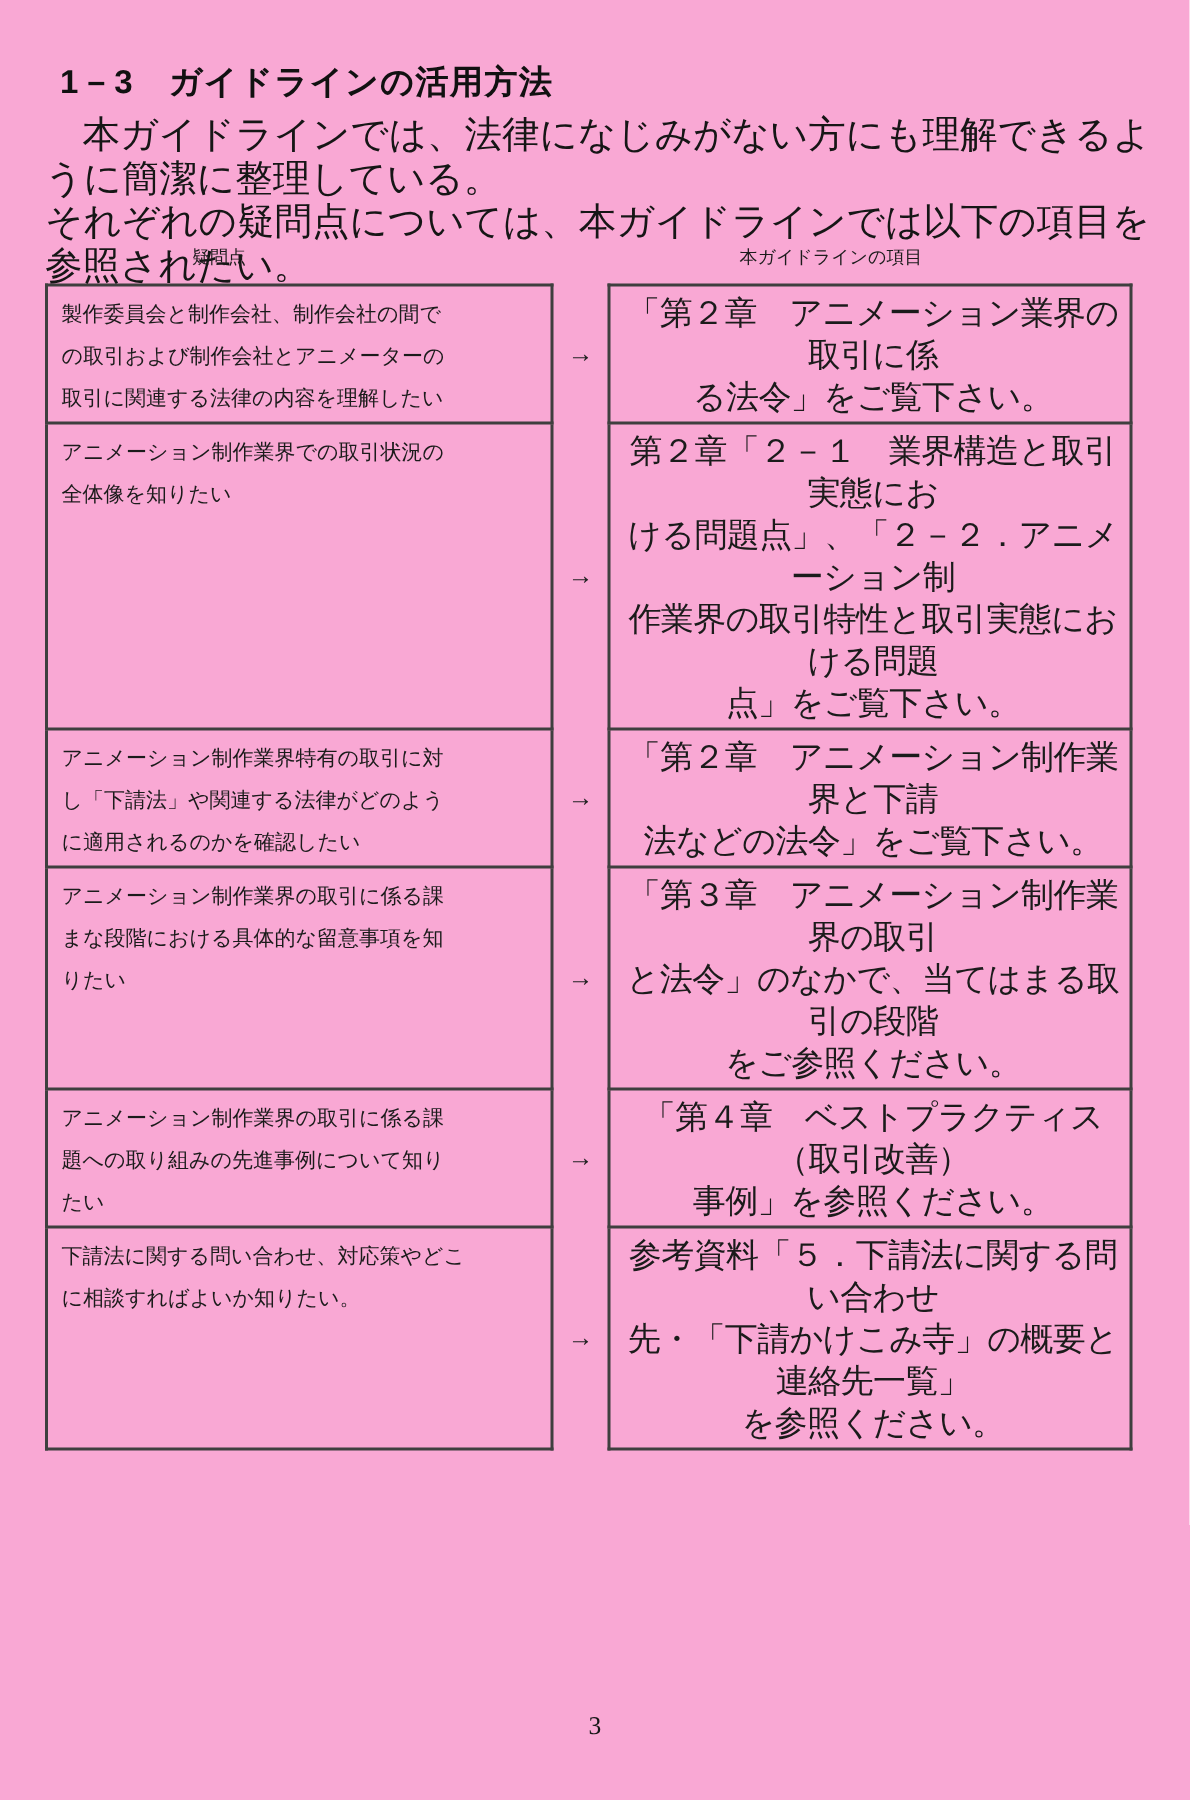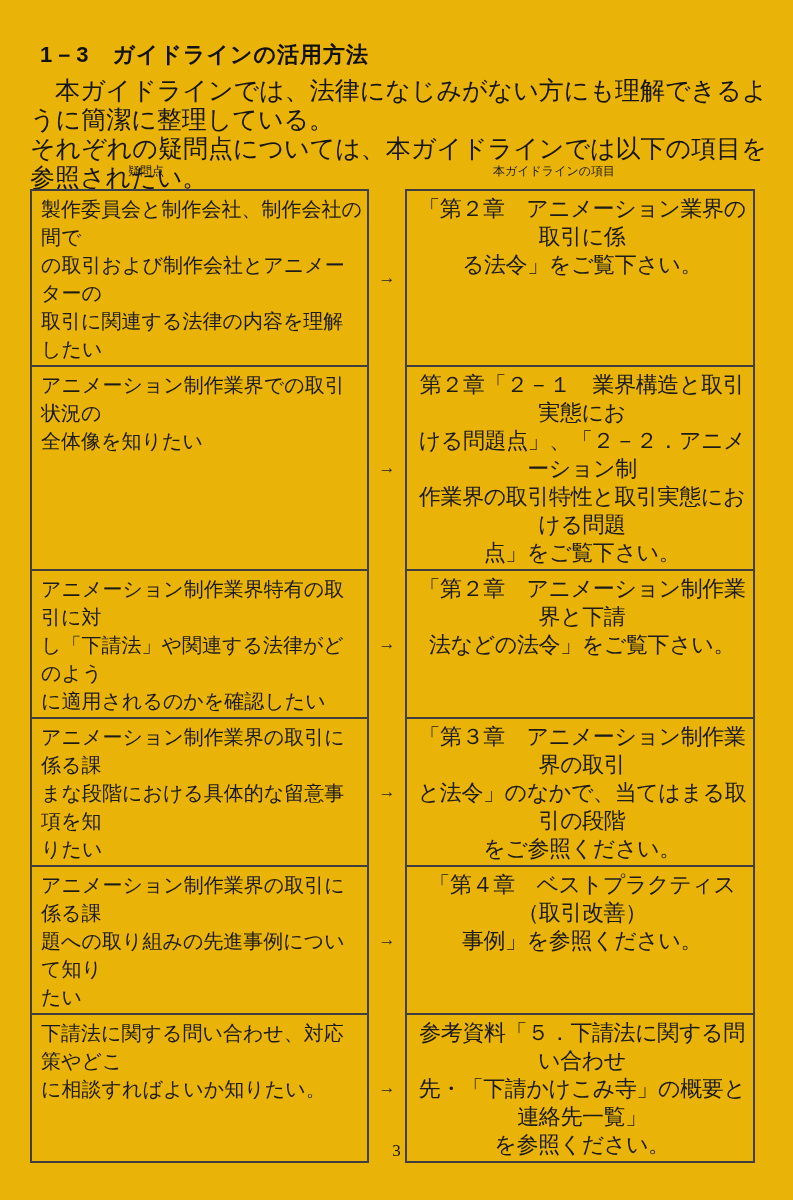--- a/index.html
+++ b/index.html
@@ -1,20 +1,20 @@
 <!DOCTYPE html>
 <html><head>
 <meta charset="utf-8">
 <style>
   html, body { margin: 0; padding: 0; background: #ffffff; }
   .page {
     position: relative;
     width: 793px;
     height: 1200px;
-    background: #eab308;
+    background: #f9a8d4;
     color: #1b1b1b;
     font-family: "Liberation Sans", sans-serif;
     overflow: hidden;
   }
   .heading {
     position: absolute;
     top: 40px;
     left: 40px;
     margin: 0;
     font-size: 22px;
@@ -59,21 +59,21 @@
   tr.row2 { height: 112px; }
   tr.row3 { height: 86px; }
   tr.row4 { height: 87px; }
   tr.row5 { height: 86px; }
   tr.row6 { height: 91px; }
   td { vertical-align: top; overflow: hidden; }
   td.cell-q, td.cell-r {
     border: 2px solid #3f3f3f;
     padding: 4px 5px 2px 9px;
     white-space: pre-line;
-    font-size: 20px;
+    font-size: 14px;
     line-height: 28px;
     color: #1b1b1b;
   }
   td.cell-r { font-size: 22px; letter-spacing: -0.4px; text-align: center; }
   td.cell-a {
     border: none;
     vertical-align: middle;
     text-align: center;
     font-size: 17px;
     padding: 0;

